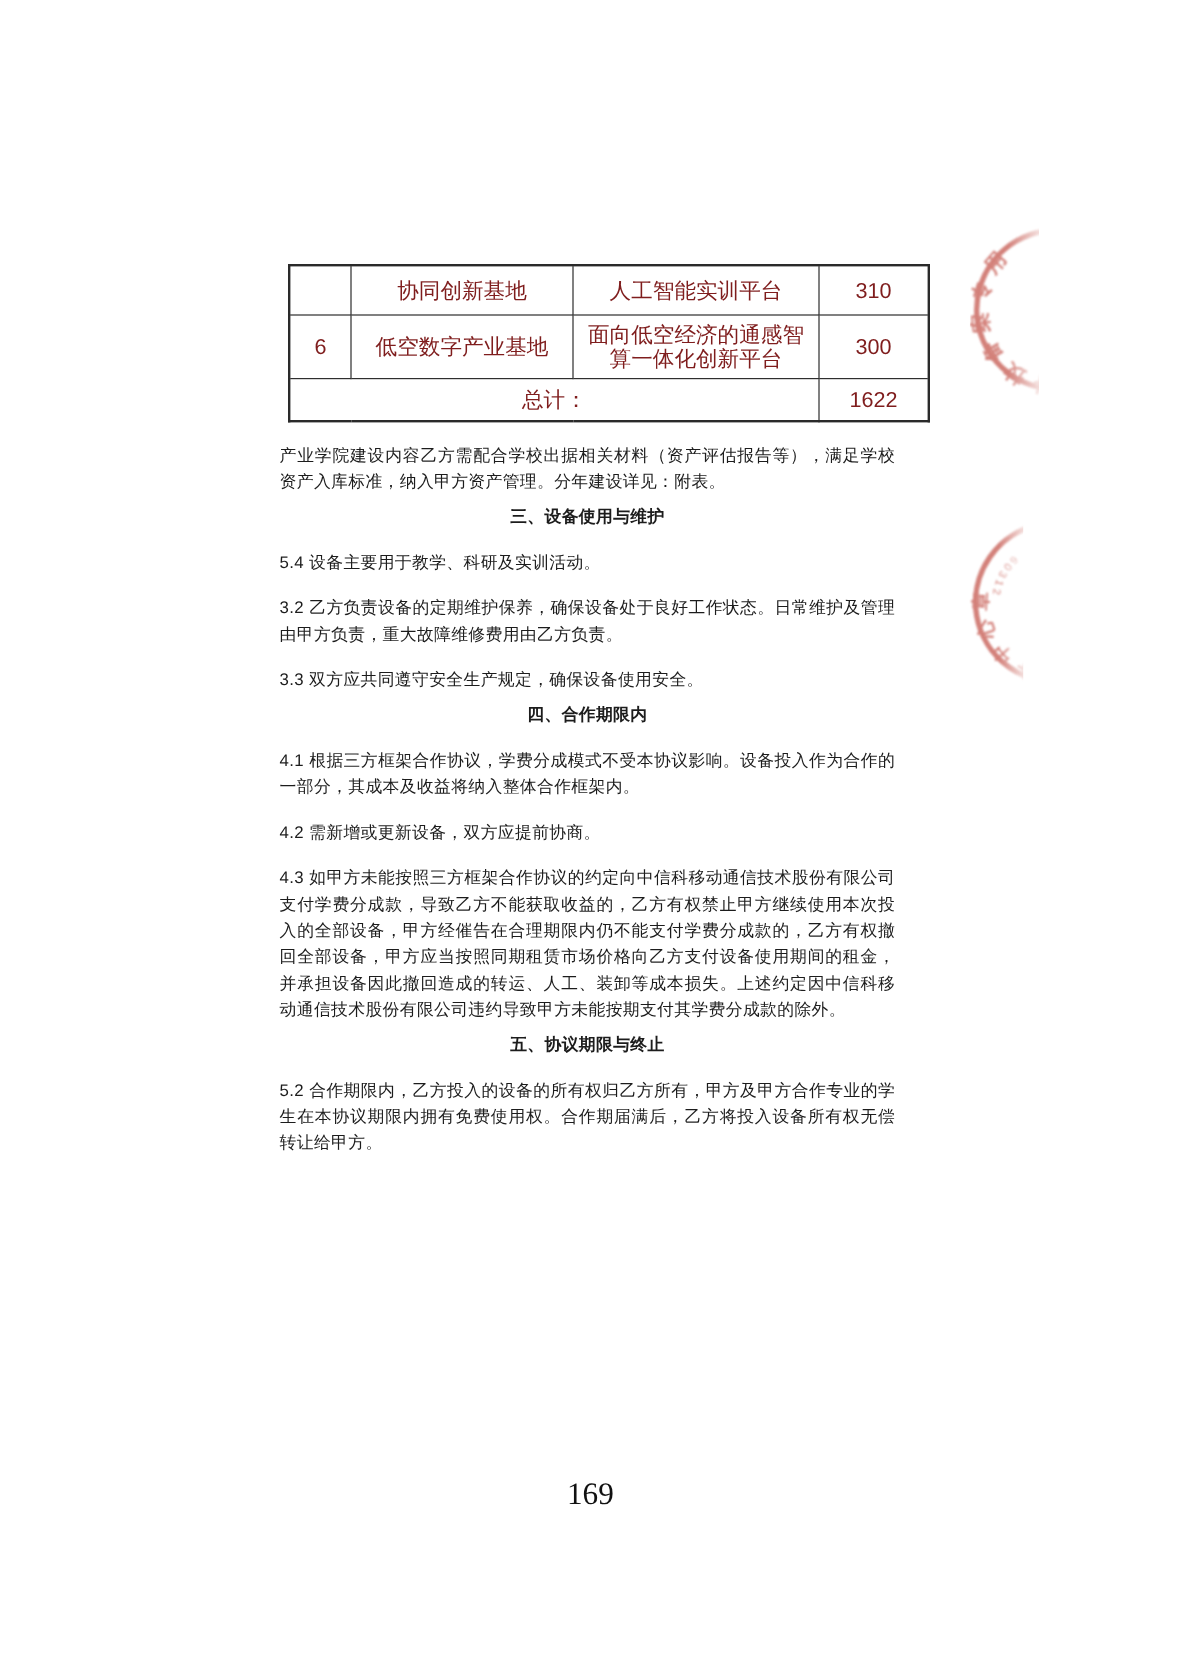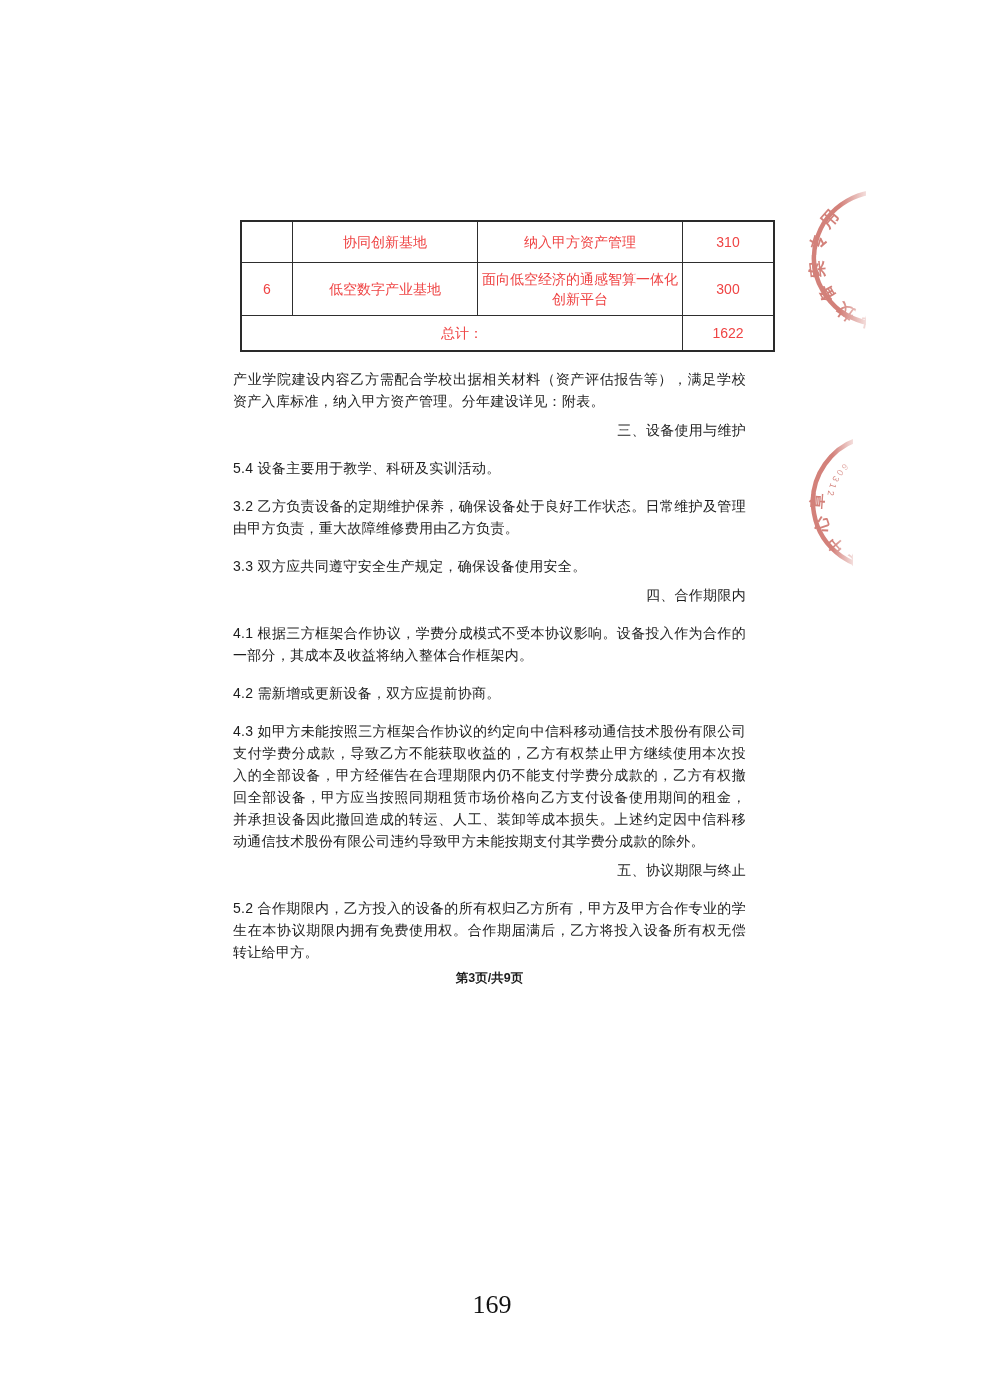--- a/index.html
+++ b/index.html
@@ -15,22 +15,22 @@
     position:absolute;
     left:233px;top:220px;
     width:513px;
   }
   
   table.cost{
     border-collapse:collapse;
     table-layout:fixed;
     width:502px;
     margin:0 0 6px 7px;
-    font-size:14px;
-    color:#ef4444;
+    font-size:18px;
+    color:#7f1d1d;
   }
   table.cost td{
     border:1.6px solid #2e2e2e;
     text-align:center;
     vertical-align:middle;
     padding:2px 4px;
     line-height:20px;
   }
   table.cost{border:2px solid #2a2a2a;}
   .col-no{width:42px;}
@@ -42,35 +42,35 @@
   .row-total td{height:30px;}
   
   .para{
     font-size:14px;
     line-height:22px;
     margin:16px 0 7px 0;
     text-align:justify;
     letter-spacing:0.3px;
   }
   .para.heading{
-    font-weight:normal;
-    text-align:right;
+    font-weight:bold;
+    text-align:center;
     margin-top:3px;
   }
   .page-footer{
     margin-top:5px;
     text-align:center;
     font-size:12.5px;
     font-weight:bold;
     color:#1c1c1c;
   }
   
   .folio{
     position:absolute;
-    left:0;top:1290px;width:100%;
+    left:0;top:1230px;width:100%;
     text-align:center;
     font-family:"Liberation Serif","DejaVu Serif",serif;
     font-size:26px;
     color:#111;
   }
   
   .seal-clip{
     position:absolute;
     overflow:hidden;
     pointer-events:none;
@@ -86,21 +86,21 @@
 
 <div class="page">
 
   <div class="content">
 
     <table class="cost">
       <tbody>
           <tr class="row-1">
         <td class="col-no"></td>
         <td class="col-base">协同创新基地</td>
-        <td class="col-platform">纳入甲方资产管理</td>
+        <td class="col-platform">人工智能实训平台</td>
         <td class="col-amount">310</td>
       </tr>
       <tr class="row-2">
         <td class="col-no">6</td>
         <td class="col-base">低空数字产业基地</td>
         <td class="col-platform">面向低空经济的通感智算一体化创新平台</td>
         <td class="col-amount">300</td>
       </tr>
       <tr class="row-total">
         <td colspan="3">总计：</td>
@@ -114,21 +114,20 @@
     <p class="para body">5.4 设备主要用于教学、科研及实训活动。</p>
     <p class="para body">3.2 乙方负责设备的定期维护保养，确保设备处于良好工作状态。日常维护及管理由甲方负责，重大故障维修费用由乙方负责。</p>
     <p class="para body">3.3 双方应共同遵守安全生产规定，确保设备使用安全。</p>
     <p class="para heading">四、合作期限内</p>
     <p class="para body">4.1 根据三方框架合作协议，学费分成模式不受本协议影响。设备投入作为合作的一部分，其成本及收益将纳入整体合作框架内。</p>
     <p class="para body">4.2 需新增或更新设备，双方应提前协商。</p>
     <p class="para body">4.3 如甲方未能按照三方框架合作协议的约定向中信科移动通信技术股份有限公司支付学费分成款，导致乙方不能获取收益的，乙方有权禁止甲方继续使用本次投入的全部设备，甲方经催告在合理期限内仍不能支付学费分成款的，乙方有权撤回全部设备，甲方应当按照同期租赁市场价格向乙方支付设备使用期间的租金，并承担设备因此撤回造成的转运、人工、装卸等成本损失。上述约定因中信科移动通信技术股份有限公司违约导致甲方未能按期支付其学费分成款的除外。</p>
     <p class="para heading">五、协议期限与终止</p>
     <p class="para body">5.2 合作期限内，乙方投入的设备的所有权归乙方所有，甲方及甲方合作专业的学生在本协议期限内拥有免费使用权。合作期届满后，乙方将投入设备所有权无偿转让给甲方。</p>
 
-    <div class="page-footer">第3页/共9页</div>
   </div>
 
   <div class="seal-clip" id="seal-top">
     <svg width="144" height="144" viewBox="0 0 144 144" aria-hidden="true">
       <defs>
         <path id="rim1" d="M 72,14 A 58,58 0 1,1 71.9,14" fill="none"></path>
       </defs>
       <g transform="rotate(105 72 72)">
         <circle cx="72" cy="72" r="66" fill="none" stroke="#c4554c" stroke-width="4.5"></circle>
         <text font-size="17" font-weight="bold" fill="#c4554c" letter-spacing="7" font-family="Liberation Sans, sans-serif">

